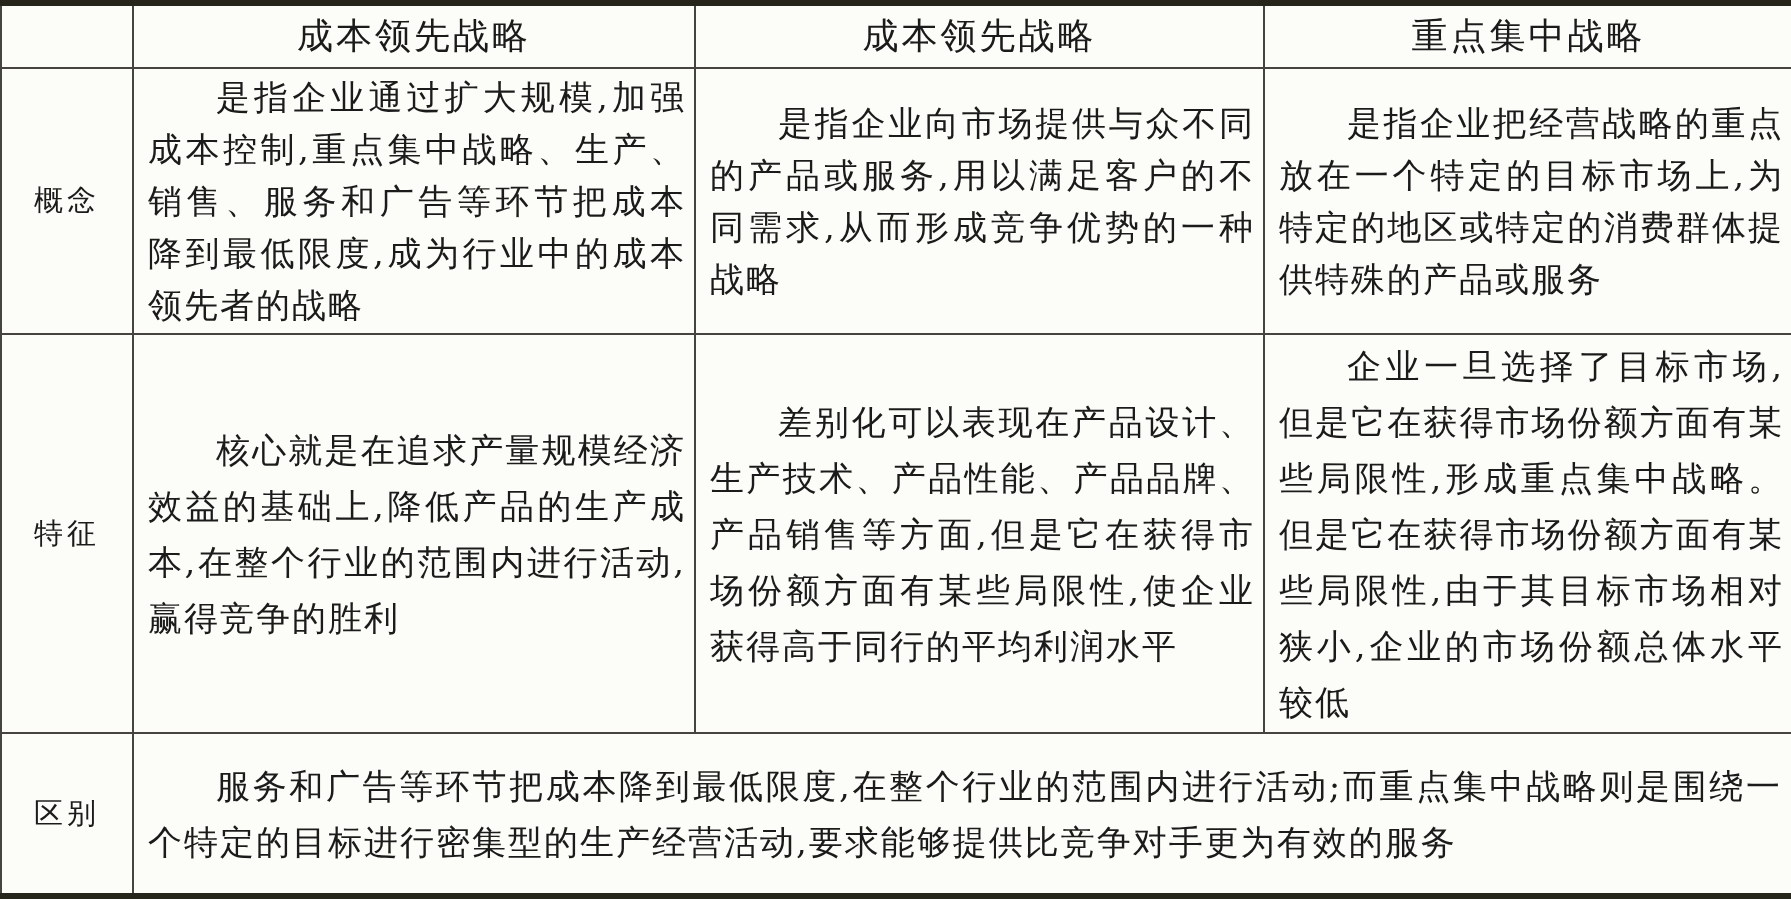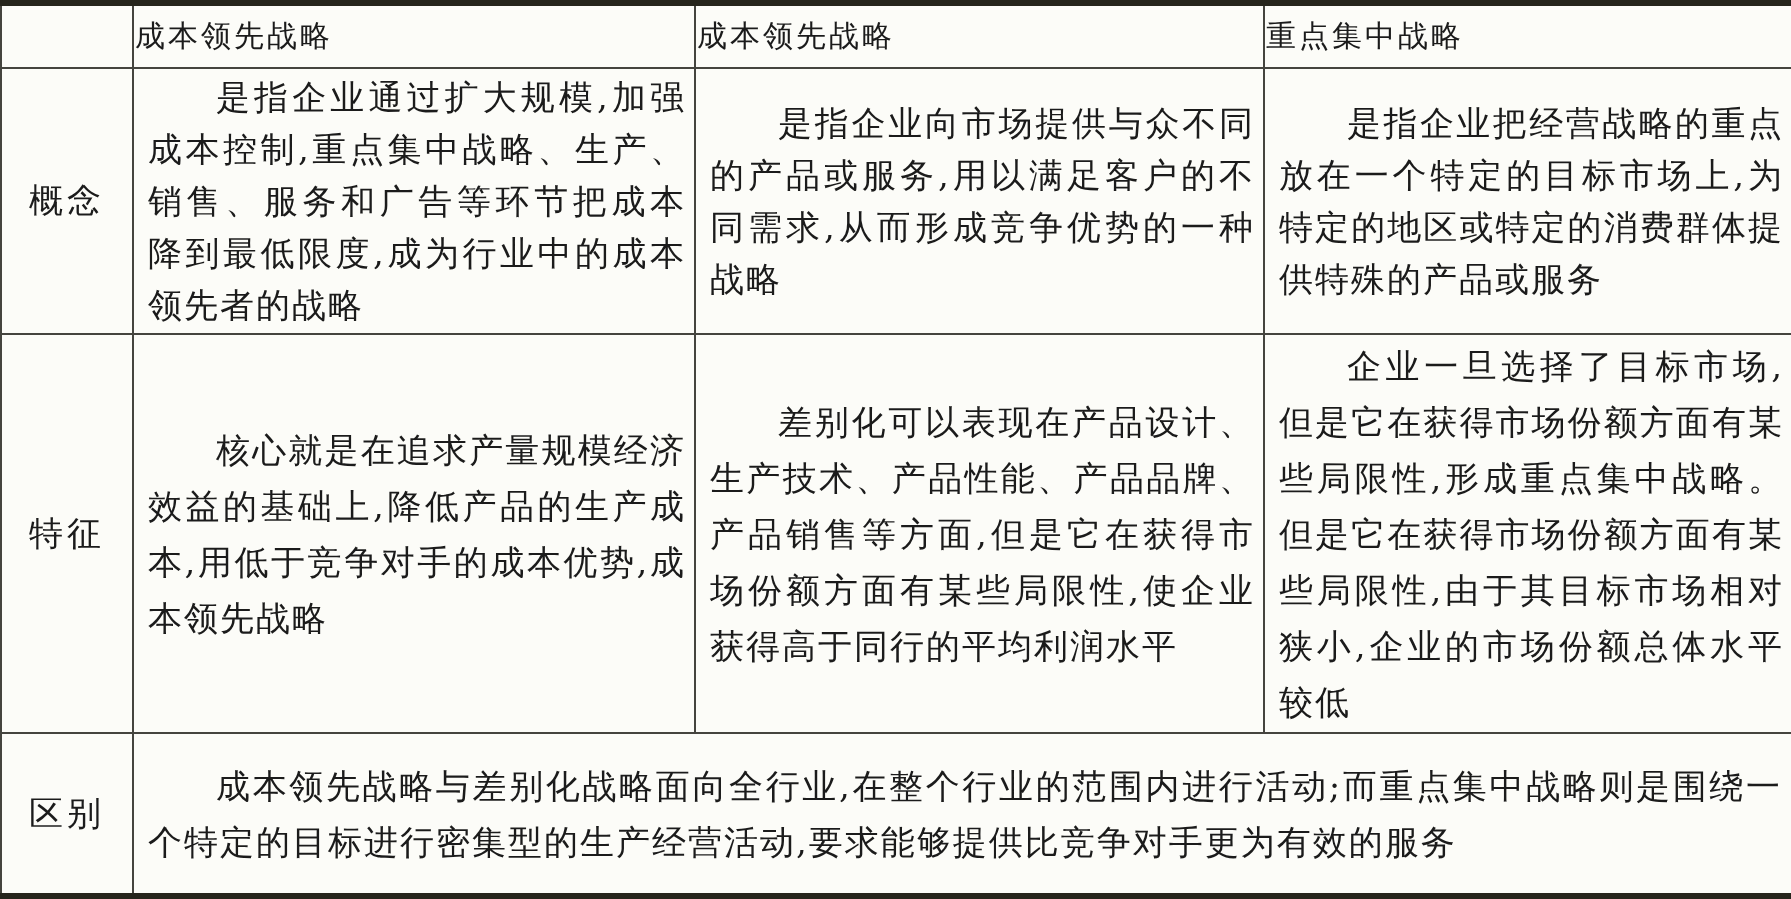--- a/index.html
+++ b/index.html
@@ -32,33 +32,33 @@
     font-weight: normal;
   }
   th.col-last, td.col-last {
     border-right: none;
   }
   
   tr.header-row {
     height: 65px;
   }
   tr.header-row th {
-    text-align: left;
-    font-size: 30px;
+    text-align: center;
+    font-size: 36px;
     letter-spacing: 3px;
     white-space: nowrap;
   }
   
   tr.row-concept   { height: 265px; }
   tr.row-features  { height: 397px; }
   tr.row-difference{ height: 162px; }
 
   td.row-label {
     text-align: center;
-    font-size: 34px;
+    font-size: 29px;
     letter-spacing: 4px;
     white-space: nowrap;
   }
   td.body-cell {
     padding: 0 8px 0 14px;
   }
   td.body-cell p {
     margin: 0;
     font-size: 34px;
     line-height: 56px;
@@ -104,30 +104,30 @@
         <p>是指企业向市场提供与众不同的产品或服务,用以满足客户的不同需求,从而形成竞争优势的一种战略</p>
       </td>
       <td class="body-cell col-last">
         <p>是指企业把经营战略的重点放在一个特定的目标市场上,为特定的地区或特定的消费群体提供特殊的产品或服务</p>
       </td>
     </tr>
 
     <tr class="row-features">
       <td class="row-label">特征</td>
       <td class="body-cell">
-        <p>核心就是在追求产量规模经济效益的基础上,降低产品的生产成本,用低于竞争对手的成本优势,成本领先战略</p>
+        <p>核心就是在追求产量规模经济效益的基础上,降低产品的生产成本,在整个行业的范围内进行活动,赢得竞争的胜利</p>
       </td>
       <td class="body-cell">
         <p>差别化可以表现在产品设计、生产技术、产品性能、产品品牌、产品销售等方面,但是它在获得市场份额方面有某些局限性,使企业获得高于同行的平均利润水平</p>
       </td>
       <td class="body-cell col-last">
         <p>企业一旦选择了目标市场,但是它在获得市场份额方面有某些局限性,形成重点集中战略。但是它在获得市场份额方面有某些局限性,由于其目标市场相对狭小,企业的市场份额总体水平较低</p>
       </td>
     </tr>
 
     <tr class="row-difference">
       <td class="row-label">区别</td>
       <td class="body-cell span-cell col-last" colspan="3">
-        <p>成本领先战略与差别化战略面向全行业,在整个行业的范围内进行活动;而重点集中战略则是围绕一个特定的目标进行密集型的生产经营活动,要求能够提供比竞争对手更为有效的服务</p>
+        <p>服务和广告等环节把成本降到最低限度,在整个行业的范围内进行活动;而重点集中战略则是围绕一个特定的目标进行密集型的生产经营活动,要求能够提供比竞争对手更为有效的服务</p>
       </td>
     </tr>
   </tbody>
 </table>
 
 </body></html>

